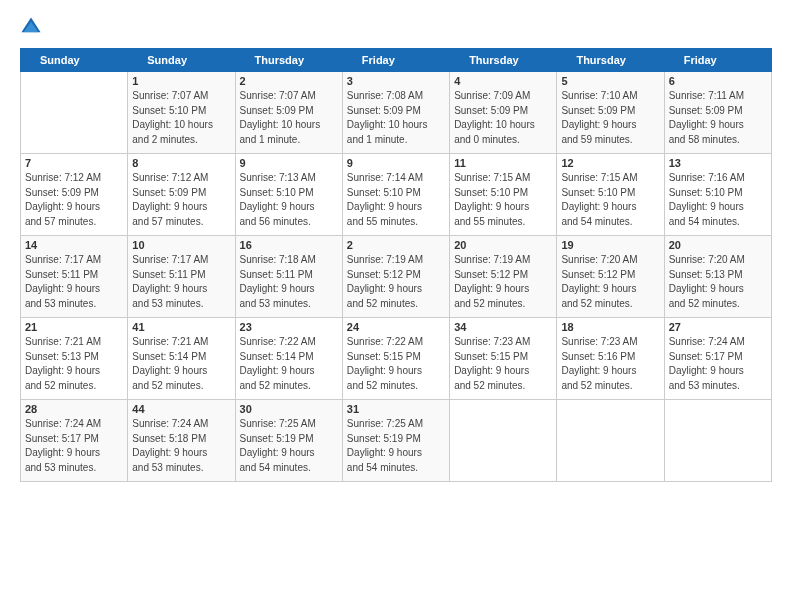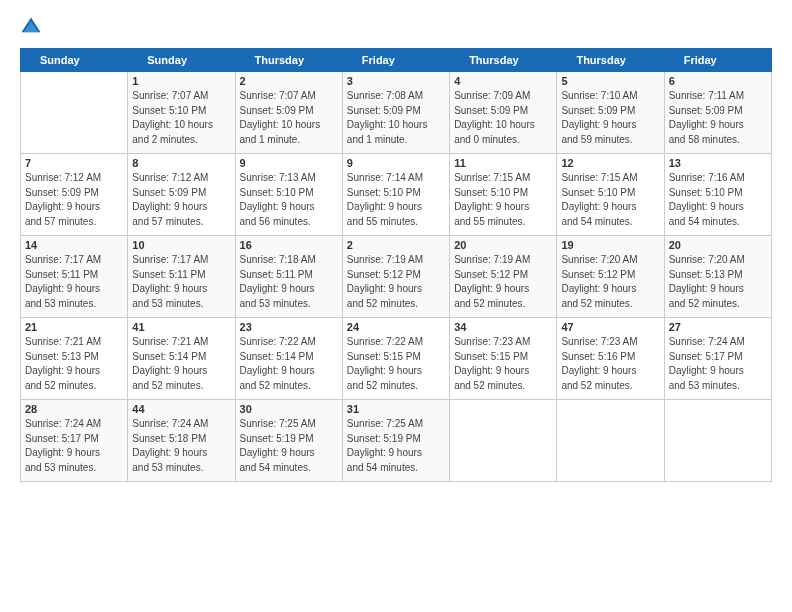--- a/index.html
+++ b/index.html
@@ -229,21 +229,21 @@
           </td>
           <td>
             <span class="day-number">24</span>
             <div class="day-info">Sunrise: 7:22 AM<br>Sunset: 5:15 PM<br>Daylight: 9 hours<br>and 52 minutes.</div>
           </td>
           <td>
             <span class="day-number">34</span>
             <div class="day-info">Sunrise: 7:23 AM<br>Sunset: 5:15 PM<br>Daylight: 9 hours<br>and 52 minutes.</div>
           </td>
           <td>
-            <span class="day-number">47</span>
+            <span class="day-number">18</span>
             <div class="day-info">Sunrise: 7:23 AM<br>Sunset: 5:16 PM<br>Daylight: 9 hours<br>and 52 minutes.</div>
           </td>
           <td>
             <span class="day-number">27</span>
             <div class="day-info">Sunrise: 7:24 AM<br>Sunset: 5:17 PM<br>Daylight: 9 hours<br>and 53 minutes.</div>
           </td>
         </tr>
         <tr>
           <td>
             <span class="day-number">28</span>

